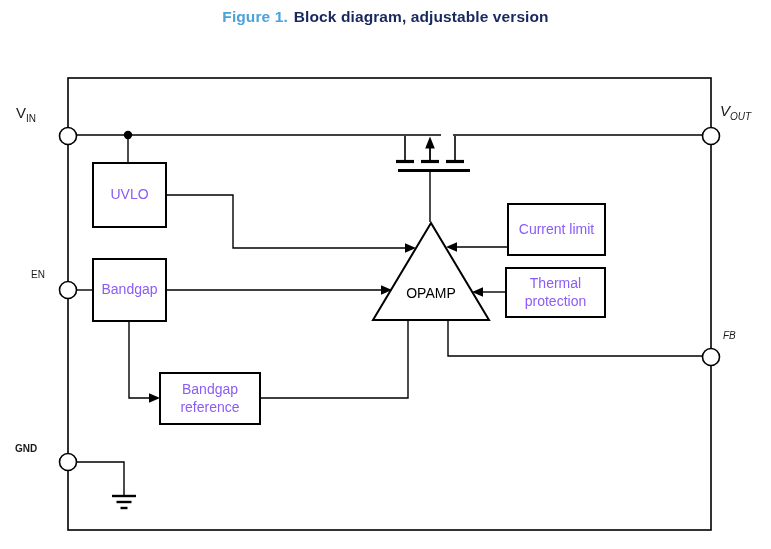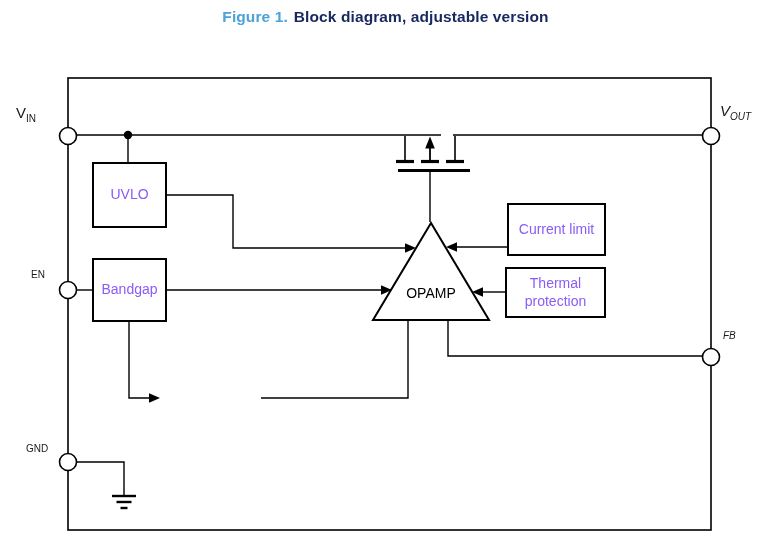--- a/index.html
+++ b/index.html
@@ -39,21 +39,21 @@
     position:absolute;left:397px;top:285px;width:68px;
     text-align:center;font-size:14px;color:#000;
   }
   .pin-label{
     position:absolute;color:#1a1a1a;font-size:10px;
     white-space:nowrap;
   }
   .pin-vin{left:16px;top:104px;font-size:15px;}
   .pin-vout{left:720px;top:102px;font-size:15px;font-style:italic;}
   .pin-en{left:31px;top:269px;}
-  .pin-gnd{left:26px;top:443px;}
+  .pin-gnd{left:15px;top:443px;font-weight:bold;}
   .pin-fb{left:723px;top:330px;font-style:italic;}
   .pin-label sub{font-size:10px;}
 </style>
 </head>
 <body>
 
 <div class="page">
 
   <div class="figure-title">
     <span class="fig-label" style="color: rgb(75, 163, 217);">Figure 1.</span><span class="fig-caption" style="color: rgb(23, 40, 94);">Block diagram, adjustable version</span>
@@ -116,20 +116,23 @@
       <circle cx="711" cy="357" r="8.5"></circle>
     </g>
   </svg>
 
   <div class="block blk-uvlo">
     <span>UVLO</span>
   </div>
   <div class="block blk-enable">
     <span>Bandgap</span>
   </div>
+  <div class="block blk-bandgap">
+    <span>Bandgap reference</span>
+  </div>
   <div class="block blk-thermal">
     <span>Thermal protection</span>
   </div>
   <div class="block blk-current">
     <span>Current limit</span>
   </div>
 
   <div class="opamp-label">OPAMP</div>
 
   <div class="pin-label pin-vin">

